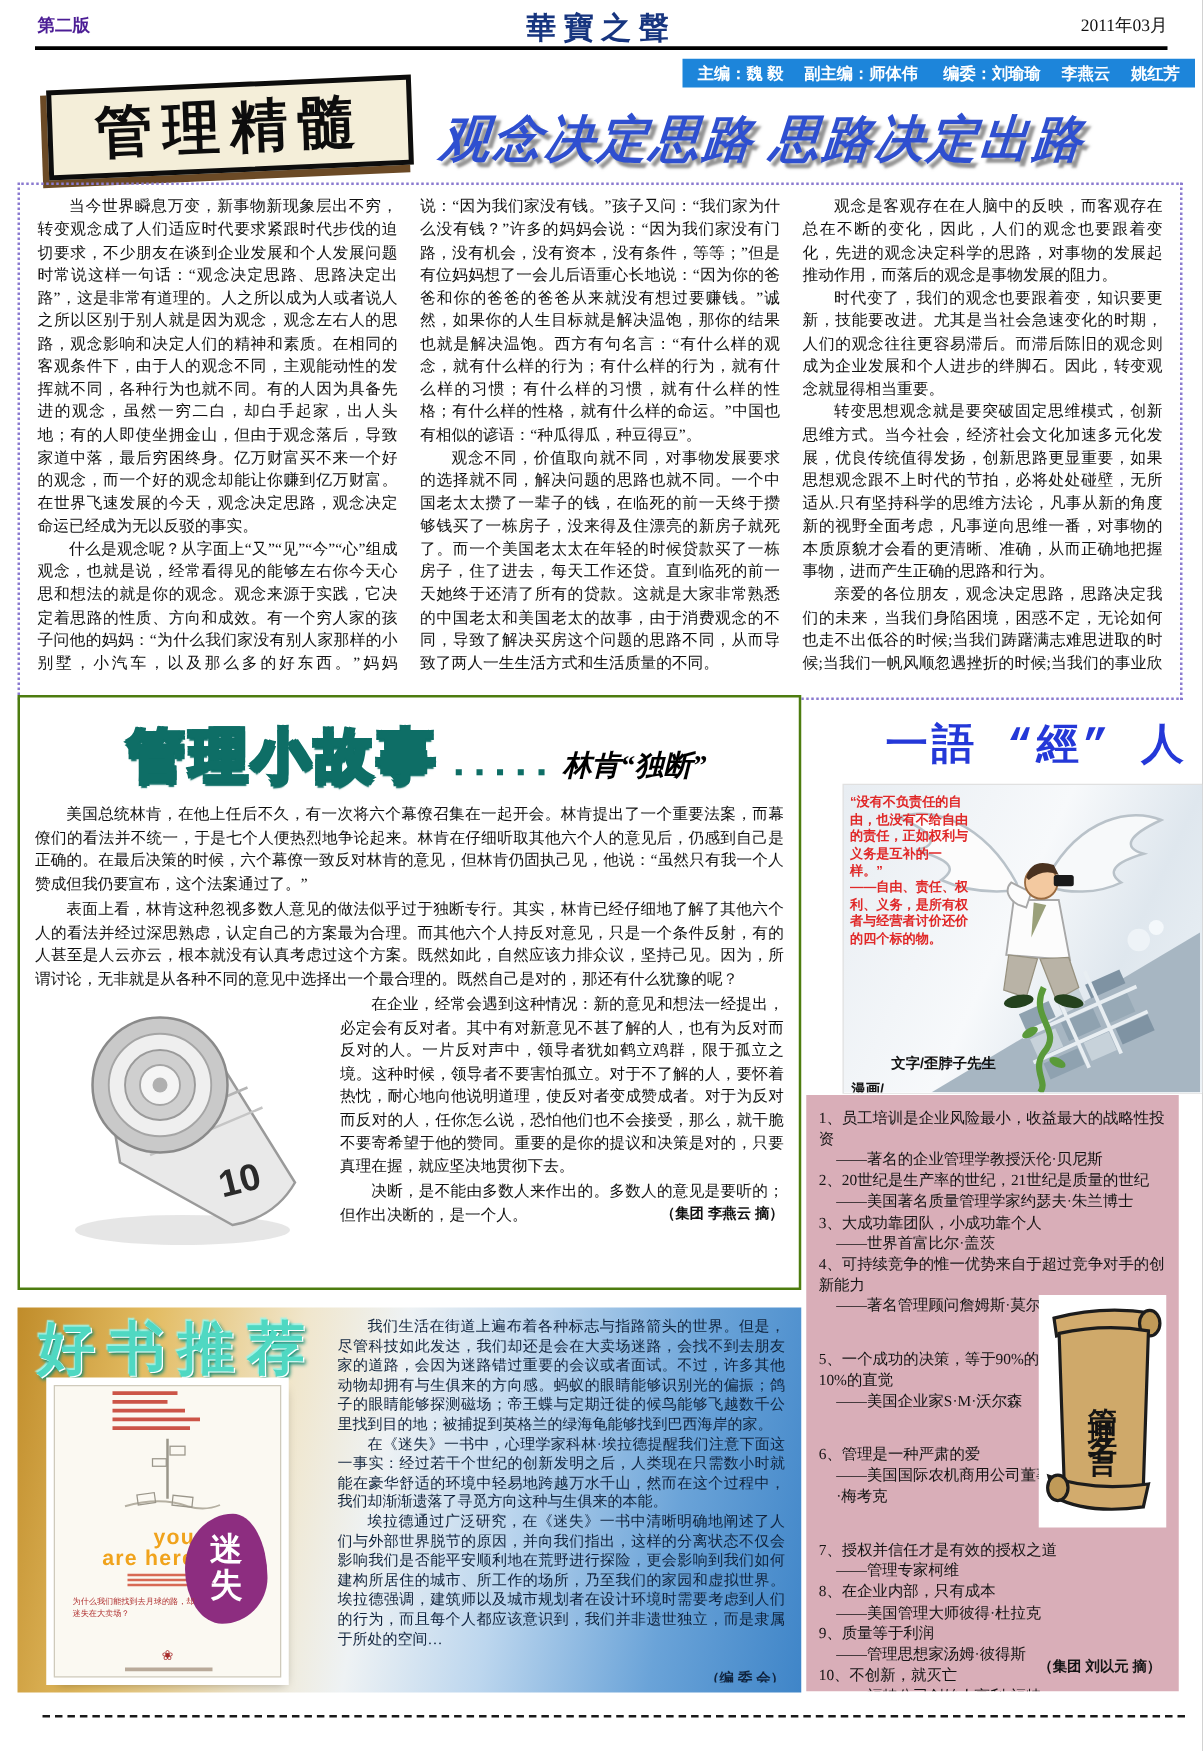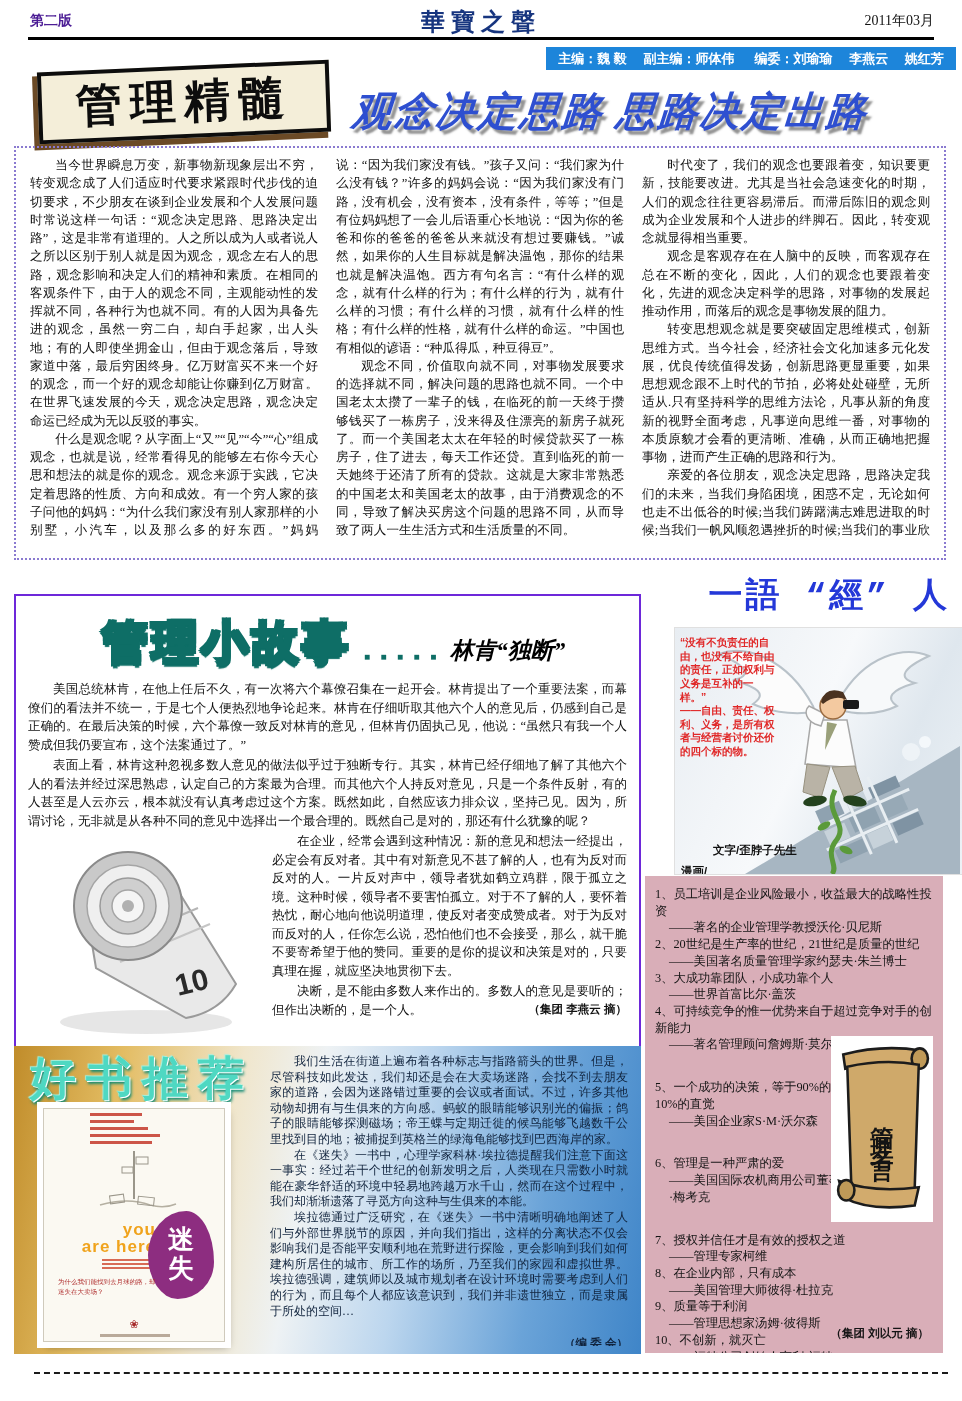--- a/index.html
+++ b/index.html
@@ -18,21 +18,21 @@
   .board-title { font-size:46px; font-weight:900; color:#0d0d0d; letter-spacing:8px; font-family:"Liberation Serif", serif; white-space:nowrap; }
 
   
   .headline { position:absolute; left:352px; top:84px; width:600px; font-size:40px; font-weight:900; font-style:italic; color:#2e4fd0; letter-spacing:2px; transform:skewX(-4deg); text-shadow:4px 4px 2px rgba(110,110,110,.75); white-space:nowrap; font-family:"Liberation Serif", serif; }
 
   
   .main-box { position:absolute; left:14px; top:146px; width:932px; height:414px; border:2px dotted #8a7ad0; padding:8px 14px; column-count:3; column-gap:18px; font-size:12.6px; line-height:1.45; text-align:justify; color:#111; overflow:hidden; }
   .main-box p { text-indent:2em; }
 
   
-  .story-box { position:absolute; left:14px; top:594px; width:627px; height:476px; border:2px solid #6d28d9; background:#fff; overflow:hidden; }
+  .story-box { position:absolute; left:14px; top:556px; width:627px; height:476px; border:2px solid #4d7c0f; background:#fff; overflow:hidden; }
   .story-head { display:flex; align-items:flex-end; margin:6px 10px 2px 86px; height:72px; }
   .bubble { font-size:46px; font-weight:900; color:#fff; letter-spacing:4px; font-family:"Liberation Sans", sans-serif; -webkit-text-stroke:3px #0e6e66; text-shadow:2px 2px 0 #0e6e66,-2px -2px 0 #0e6e66,2px -2px 0 #0e6e66,-2px 2px 0 #0e6e66,0 4px 1px #0e6e66; white-space:nowrap; }
   .dots { font-size:10px; color:#0e6e66; letter-spacing:4px; margin:0 10px 12px 12px; white-space:nowrap; }
   .story-sub { font-size:23px; font-weight:900; font-style:italic; color:#000; margin-bottom:8px; white-space:nowrap; font-family:"Liberation Serif", serif; }
   .story-text { padding:4px 12px 0 12px; font-size:12.5px; line-height:1.48; text-align:justify; color:#111; }
   .story-text p { text-indent:2em; margin-bottom:2px; }
   .money { float:left; width:232px; height:202px; margin:4px 12px 0 0; }
   .byline-float { float:right; font-weight:bold; font-size:11.5px; font-family:"Liberation Sans", sans-serif; text-indent:0; }
 
   
@@ -84,22 +84,22 @@
 
   <div class="board">
     <span class="board-title">管理精髓</span>
   </div>
   <div class="headline">观念决定思路 思路决定出路</div>
 
   <div class="main-box">
     <p>当今世界瞬息万变，新事物新现象层出不穷，转变观念成了人们适应时代要求紧跟时代步伐的迫切要求，不少朋友在谈到企业发展和个人发展问题时常说这样一句话：“观念决定思路、思路决定出路”，这是非常有道理的。人之所以成为人或者说人之所以区别于别人就是因为观念，观念左右人的思路，观念影响和决定人们的精神和素质。在相同的客观条件下，由于人的观念不同，主观能动性的发挥就不同，各种行为也就不同。有的人因为具备先进的观念，虽然一穷二白，却白手起家，出人头地；有的人即使坐拥金山，但由于观念落后，导致家道中落，最后穷困终身。亿万财富买不来一个好的观念，而一个好的观念却能让你赚到亿万财富。在世界飞速发展的今天，观念决定思路，观念决定命运已经成为无以反驳的事实。</p>
     <p>什么是观念呢？从字面上“又”“见”“今”“心”组成观念，也就是说，经常看得见的能够左右你今天心思和想法的就是你的观念。观念来源于实践，它决定着思路的性质、方向和成效。有一个穷人家的孩子问他的妈妈：“为什么我们家没有别人家那样的小别墅，小汽车，以及那么多的好东西。”妈妈说：“因为我们家没有钱。”孩子又问：“我们家为什么没有钱？”许多的妈妈会说：“因为我们家没有门路，没有机会，没有资本，没有条件，等等；”但是有位妈妈想了一会儿后语重心长地说：“因为你的爸爸和你的爸爸的爸爸从来就没有想过要赚钱。”诚然，如果你的人生目标就是解决温饱，那你的结果也就是解决温饱。西方有句名言：“有什么样的观念，就有什么样的行为；有什么样的行为，就有什么样的习惯；有什么样的习惯，就有什么样的性格；有什么样的性格，就有什么样的命运。”中国也有相似的谚语：“种瓜得瓜，种豆得豆”。</p>
     <p>观念不同，价值取向就不同，对事物发展要求的选择就不同，解决问题的思路也就不同。一个中国老太太攒了一辈子的钱，在临死的前一天终于攒够钱买了一栋房子，没来得及住漂亮的新房子就死了。而一个美国老太太在年轻的时候贷款买了一栋房子，住了进去，每天工作还贷。直到临死的前一天她终于还清了所有的贷款。这就是大家非常熟悉的中国老太和美国老太的故事，由于消费观念的不同，导致了解决买房这个问题的思路不同，从而导致了两人一生生活方式和生活质量的不同。</p>
+    <p>观念是客观存在在人脑中的反映，而客观存在总在不断的变化，因此，人们的观念也要跟着变化，先进的观念决定科学的思路，对事物的发展起推动作用，而落后的观念是事物发展的阻力。</p>
     <p>时代变了，我们的观念也要跟着变，知识要更新，技能要改进。尤其是当社会急速变化的时期，人们的观念往往更容易滞后。而滞后陈旧的观念则成为企业发展和个人进步的绊脚石。因此，转变观念就显得相当重要。</p>
-    <p>观念是客观存在在人脑中的反映，而客观存在总在不断的变化，因此，人们的观念也要跟着变化，先进的观念决定科学的思路，对事物的发展起推动作用，而落后的观念是事物发展的阻力。</p>
     <p>转变思想观念就是要突破固定思维模式，创新思维方式。当今社会，经济社会文化加速多元化发展，优良传统值得发扬，创新思路更显重要，如果思想观念跟不上时代的节拍，必将处处碰壁，无所适从.只有坚持科学的思维方法论，凡事从新的角度新的视野全面考虑，凡事逆向思维一番，对事物的本质原貌才会看的更清晰、准确，从而正确地把握事物，进而产生正确的思路和行为。</p>
     <p>亲爱的各位朋友，观念决定思路，思路决定我们的未来，当我们身陷困境，困惑不定，无论如何也走不出低谷的时候;当我们踌躇满志难思进取的时候;当我们一帆风顺忽遇挫折的时候;当我们的事业欣欣向荣也呈现矛盾不断的时候，冷静地看看我们的观念和思路，相信，新的观念和思路一定会给我们找到新的出路……</p>
 
   </div>
 
   <div class="story-box">
     <div class="story-head">
       <span class="bubble">管理小故事</span>
       <span class="dots">■ ■ ■ ■ ■</span>
       <span class="story-sub">林肯“独断”</span>

